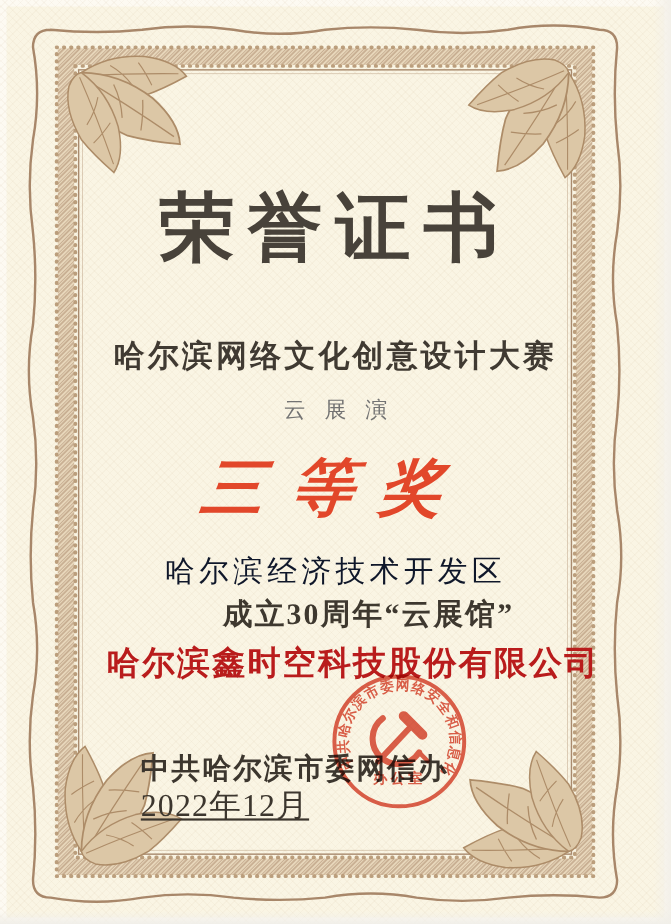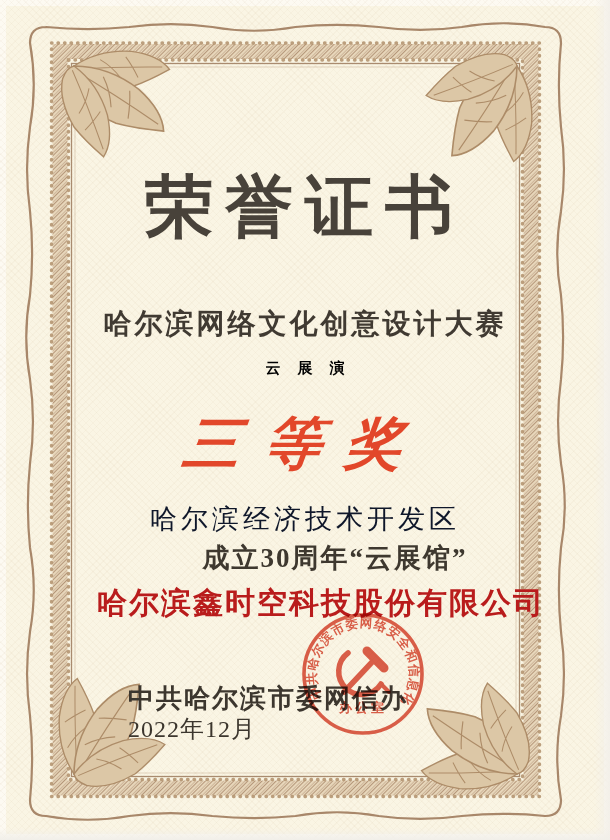--- a/index.html
+++ b/index.html
@@ -18,31 +18,31 @@
   .scan-edge-right{position:absolute;right:0;top:0;bottom:0;width:16px;z-index:6;
     background:linear-gradient(to left,#f3f0e9,rgba(243,240,233,0));}
   .scan-edge-bottom{position:absolute;left:0;right:0;bottom:0;height:12px;z-index:6;
     background:linear-gradient(to top,#f1efe9,rgba(241,239,233,0));}
   svg.frame{position:absolute;inset:0;z-index:2;}
   .textlayer{position:absolute;inset:0;z-index:3;}
   .line{position:absolute;left:0;width:100%;text-align:center;color:#46403a;white-space:nowrap;}
   .title{top:162px;font-size:68px;font-weight:bold;letter-spacing:12px;color:#48423a;}
   .subtitle{top:241px;font-size:20px;font-weight:bold;letter-spacing:2px;color:#4a443c;}
   .event{top:305px;font-size:28px;font-weight:600;letter-spacing:3px;color:#403a32;}
-  .category{top:359px;font-size:15px;font-weight:700;letter-spacing:17px;color:#000000;text-indent:17px;}
+  .category{top:359px;font-size:20px;font-weight:400;letter-spacing:17px;color:#737373;text-indent:17px;}
   .award{top:406px;font-size:57px;font-weight:bold;font-style:italic;color:#e2472a;
          letter-spacing:24px;transform:skewX(-7deg);}
   .body1{top:501px;font-size:27px;font-weight:400;letter-spacing:4px;color:#0f172a;}
   .body2{top:540px;font-size:27px;font-weight:600;letter-spacing:2px;color:#3e382f;padding-left:30px;}
   .recipient{top:583px;font-size:30px;font-weight:700;letter-spacing:2px;color:#b91c1c;padding-left:16px;}
   .sig-block{position:absolute;left:128px;right:0;top:0;height:100%;text-align:left;}
   .issuer{position:absolute;left:0;width:100%;top:681px;font-size:26px;font-weight:600;
           letter-spacing:2px;color:#3c362e;white-space:nowrap;}
-  .date{position:absolute;left:0;width:100%;top:713px;font-size:24px;font-weight:500;
-        letter-spacing:1px;color:#3c362e;white-space:nowrap;}
+  .date{position:absolute;left:0;width:100%;top:713px;font-size:29px;font-weight:500;
+        letter-spacing:1px;color:#3c362e;white-space:nowrap;text-decoration:underline;}
   svg.seal{position:absolute;left:288px;top:599px;z-index:4;opacity:.84;mix-blend-mode:multiply;}
 </style>
 </head>
 <body>
 
 <div class="page">
 
   <svg class="frame" width="610" height="840" viewBox="0 0 610 840" aria-hidden="true">
     <defs>
       <pattern id="lace" width="5" height="5" patternUnits="userSpaceOnUse" patternTransform="rotate(45)">

